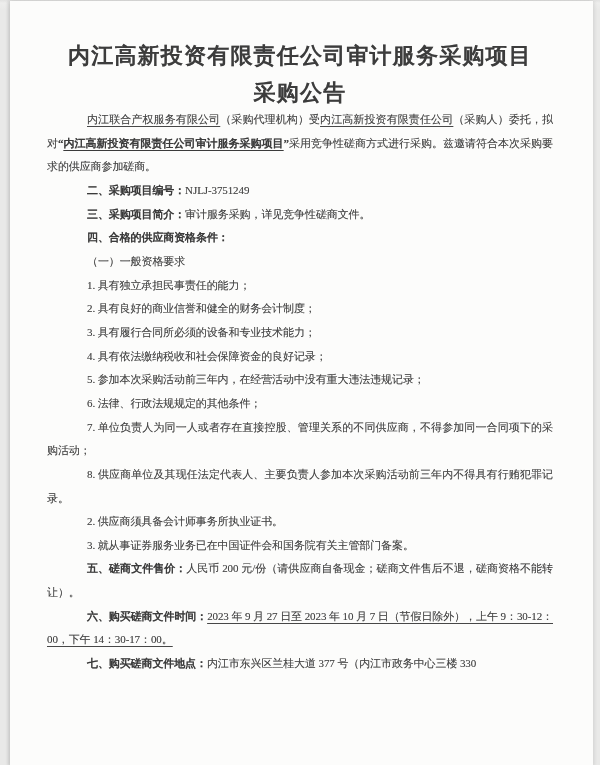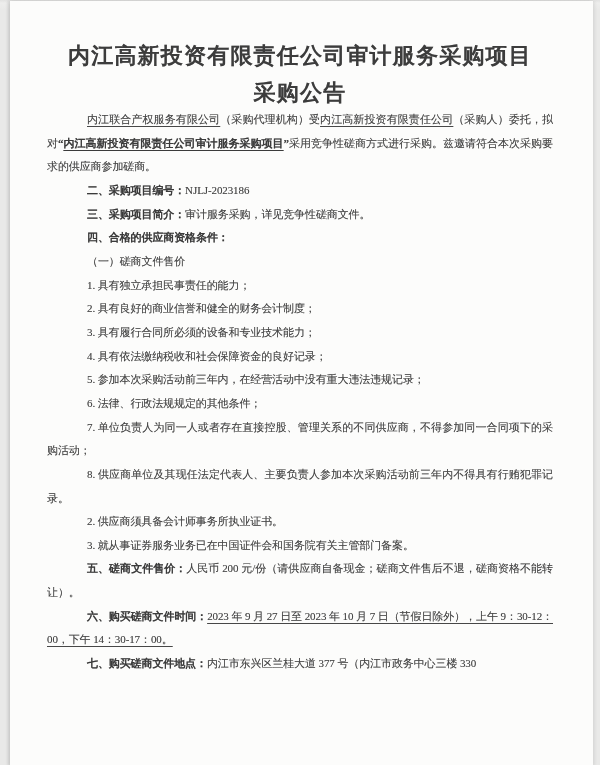--- a/index.html
+++ b/index.html
@@ -65,24 +65,24 @@
 <body>
 
 <div class="scan-root">
   <div class="paper">
     <h1 class="doc-title">
       <span>内江高新投资有限责任公司审计服务采购项目</span><br>
       <span>采购公告</span>
     </h1>
     <div class="doc-body">
         <p class="para"><span class="u">内江联合产权服务有限公司</span><span>（采购代理机构）受</span><span class="u">内江高新投资有限责任公司</span><span>（采购人）委托，拟对</span><span class="b">“</span><span class="b u">内江高新投资有限责任公司审计服务采购项目</span><span class="b">”</span><span>采用竞争性磋商方式进行采购。兹邀请符合本次采购要求的供应商参加磋商。</span></p>
-        <p class="para"><span class="b">二、采购项目编号：</span><span>NJLJ-2023186</span></p>
+        <p class="para"><span class="b">二、采购项目编号：</span><span>NJLJ-3751249</span></p>
         <p class="para"><span class="b">三、采购项目简介：</span><span>审计服务采购，详见竞争性磋商文件。</span></p>
         <p class="para"><span class="b">四、合格的供应商资格条件：</span></p>
-        <p class="para"><span>（一）磋商文件售价</span></p>
+        <p class="para"><span>（一）一般资格要求</span></p>
         <p class="para"><span>1. 具有独立承担民事责任的能力；</span></p>
         <p class="para"><span>2. 具有良好的商业信誉和健全的财务会计制度；</span></p>
         <p class="para"><span>3. 具有履行合同所必须的设备和专业技术能力；</span></p>
         <p class="para"><span>4. 具有依法缴纳税收和社会保障资金的良好记录；</span></p>
         <p class="para"><span>5. 参加本次采购活动前三年内，在经营活动中没有重大违法违规记录；</span></p>
         <p class="para"><span>6. 法律、行政法规规定的其他条件；</span></p>
         <p class="para"><span>7. 单位负责人为同一人或者存在直接控股、管理关系的不同供应商，不得参加同一合同项下的采购活动；</span></p>
         <p class="para"><span>8. 供应商单位及其现任法定代表人、主要负责人参加本次采购活动前三年内不得具有行贿犯罪记录。</span></p>
         <p class="para"><span>2. 供应商须具备会计师事务所执业证书。</span></p>
         <p class="para"><span>3. 就从事证券服务业务已在中国证件会和国务院有关主管部门备案。</span></p>

